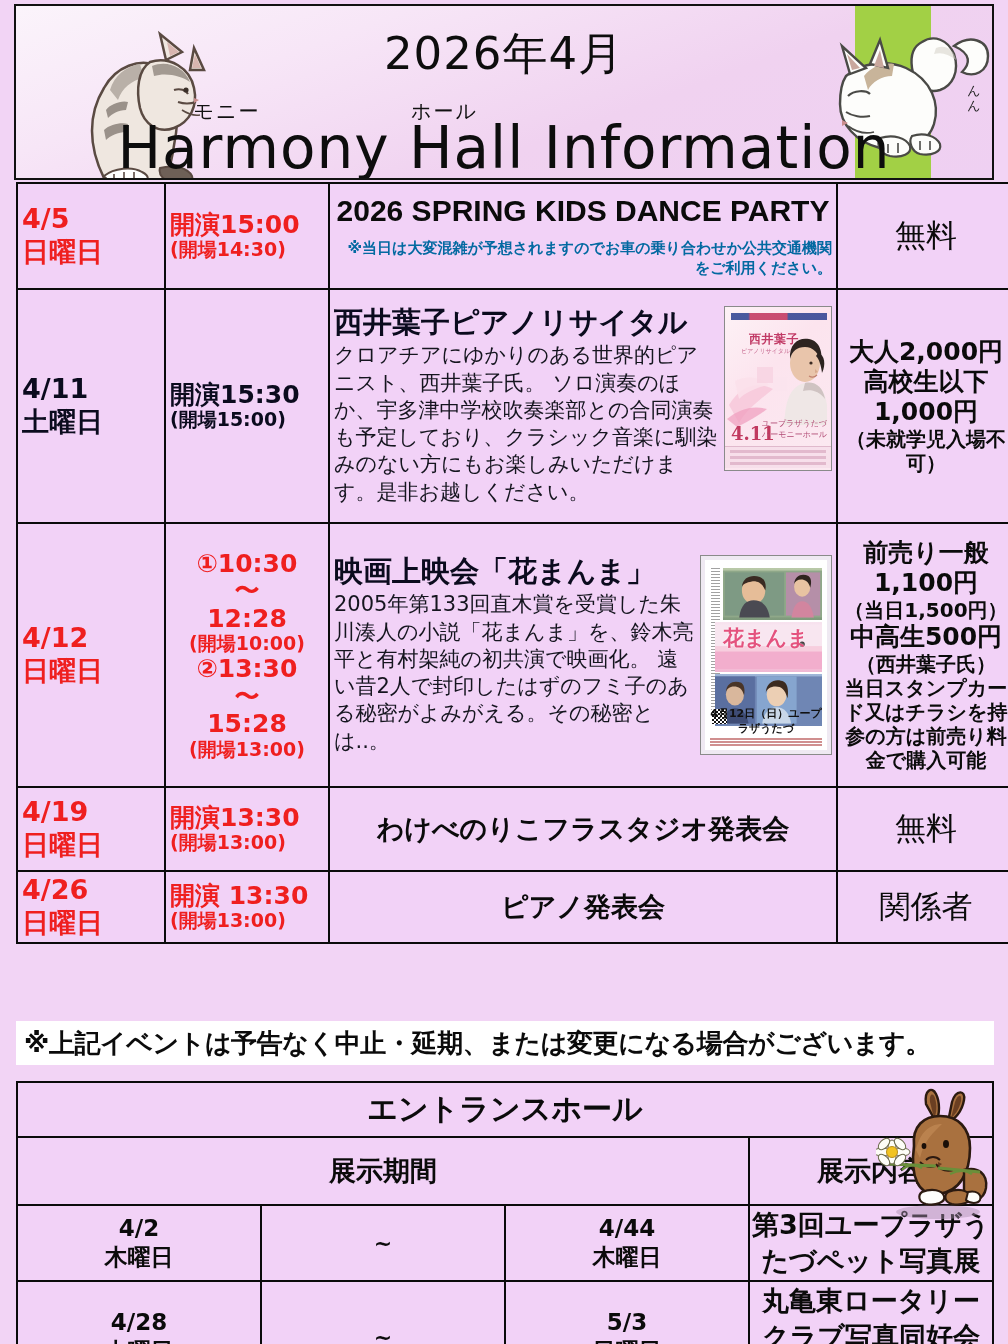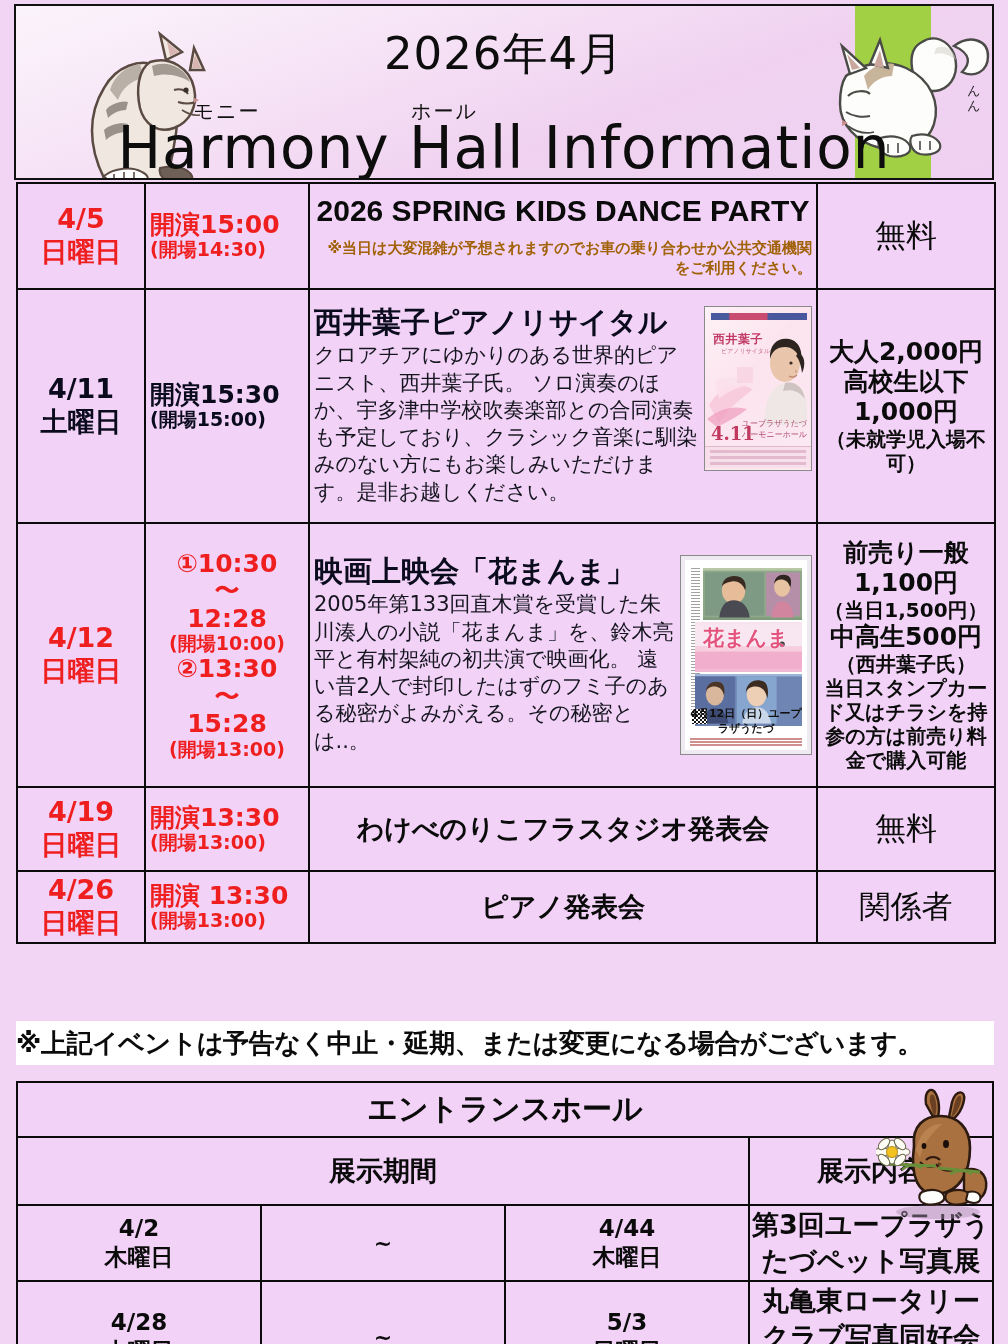--- a/index.html
+++ b/index.html
@@ -58,39 +58,39 @@
   .main-table {
     position:absolute; left:16px; top:182px; width:978px;
     table-layout:fixed;
   }
   .main-table td {
     border:2.5px solid #0b0b0b;
     background:#f2d2f7;
     vertical-align:middle;
     padding:2px 4px;
   }
-  .c-date   { width:128px; text-align:center; }
+  .c-date   { width:148px; text-align:left; }
   .c-time   { width:164px; text-align:left; vertical-align:top; padding-top:6px;}
   .c-body   { width:508px; }
   .c-price  { width:178px; text-align:center; }
 
   .red  { color:#ef1f1f; }
   .dark { color:#0b0b1e; }
 
   .date-big  { font-size:27px; font-weight:bold; line-height:1.22; font-family:"DejaVu Sans",sans-serif;}
   .time-main { font-size:25px; font-weight:bold; line-height:1.1; font-family:"DejaVu Sans",sans-serif;}
   .time-sub  { font-size:19px; font-weight:bold; line-height:1.2; font-family:"DejaVu Sans",sans-serif;}
   .time-center { text-align:center; }
 
   .ev-title-en {
     font-size:30px; font-weight:bold; color:#0b0b0b; text-align:center;
     line-height:1.15; font-family:"Liberation Sans",sans-serif;
   }
   .ev-note-red {
-    font-size:15px; font-weight:bold; color:#a16207; text-align:right;
+    font-size:15px; font-weight:bold; color:#0369a1; text-align:right;
     line-height:1.35; margin-top:10px; font-family:"DejaVu Sans",sans-serif;
   }
   .ev-title-jp {
     font-size:29px; font-weight:bold; color:#0b0b1e; line-height:1.15;
     font-family:"DejaVu Sans",sans-serif;
   }
   .ev-desc {
     font-size:21px; color:#15151f; line-height:1.30; margin-top:3px;
     font-family:"DejaVu Sans",sans-serif;
   }
@@ -107,21 +107,21 @@
 
   
   .poster {
     flex:0 0 auto; border:1px solid #8a8a8a; background:#fff;
     position:relative; overflow:hidden;
   }
   .poster-piano { width:108px; height:165px;
     background:linear-gradient(135deg,#fdf2f6 0%,#fce4ee 40%,#fbe9f1 100%); }
   .pp-bar { position:absolute; left:6px; top:6px; width:96px; height:7px;
     background:linear-gradient(90deg,#2a3f8f 0%,#2a3f8f 18%,#c0305a 20%,#c0305a 58%,#2a3f8f 60%,#2a3f8f 100%); opacity:.85;}
-  .pp-name { position:absolute; left:8px; top:24px; font-size:12px; color:#c13a66;
+  .pp-name { position:absolute; left:24px; top:24px; font-size:12px; color:#c13a66;
     font-weight:bold; font-family:"DejaVu Sans",sans-serif; letter-spacing:.5px;}
   .pp-sub  { position:absolute; left:16px; top:40px; font-size:6px; color:#c86c92; }
   .pp-face { position:absolute; right:2px; top:22px; width:54px; height:96px; }
   .pp-petals { position:absolute; left:2px; top:58px; width:64px; height:62px; }
   .pp-date { position:absolute; left:6px; bottom:26px; font-size:18px; color:#c1395f;
     font-weight:bold; font-family:"DejaVu Serif",serif;}
   .pp-venue { position:absolute; right:4px; bottom:30px; font-size:8px; color:#b14a74;
     text-align:right; line-height:1.4;}
   .pp-foot { position:absolute; left:0; right:0; bottom:2px; height:22px;
     background:rgba(245,220,232,.7); border-top:1px solid #e0b9cc;}
@@ -143,21 +143,21 @@
     background:repeating-conic-gradient(#111 0% 25%, #fff 0% 50%); background-size:4px 4px;}
   .pm-date { position:absolute; left:0; right:0; bottom:14px; text-align:center;
     font-size:11px; color:#111; font-weight:bold; font-family:"DejaVu Sans",sans-serif;}
   .pm-foot { position:absolute; left:5px; right:5px; bottom:3px; height:10px;}
   .pm-foot i { display:block; height:2px; margin:1px 0; background:#a33; opacity:.55;}
 
   
   .notice {
     position:absolute; left:16px; top:1021px; width:978px; height:44px;
     background:#ffffff; display:flex; align-items:center;
-    font-size:26px; font-weight:bold; color:#0b0b0b; 
+    font-size:26px; font-weight:bold; color:#0b0b0b; padding-left:8px;
     font-family:"DejaVu Sans",sans-serif; letter-spacing:-0.4px;
   }
 
   
   .bottom-table {
     position:absolute; left:16px; top:1081px; width:978px; table-layout:fixed;
   }
   .bottom-table td {
     border:2.5px solid #0b0b0b; background:#f2d2f7; text-align:center;
     color:#0b0b0b; font-family:"DejaVu Sans",sans-serif;

